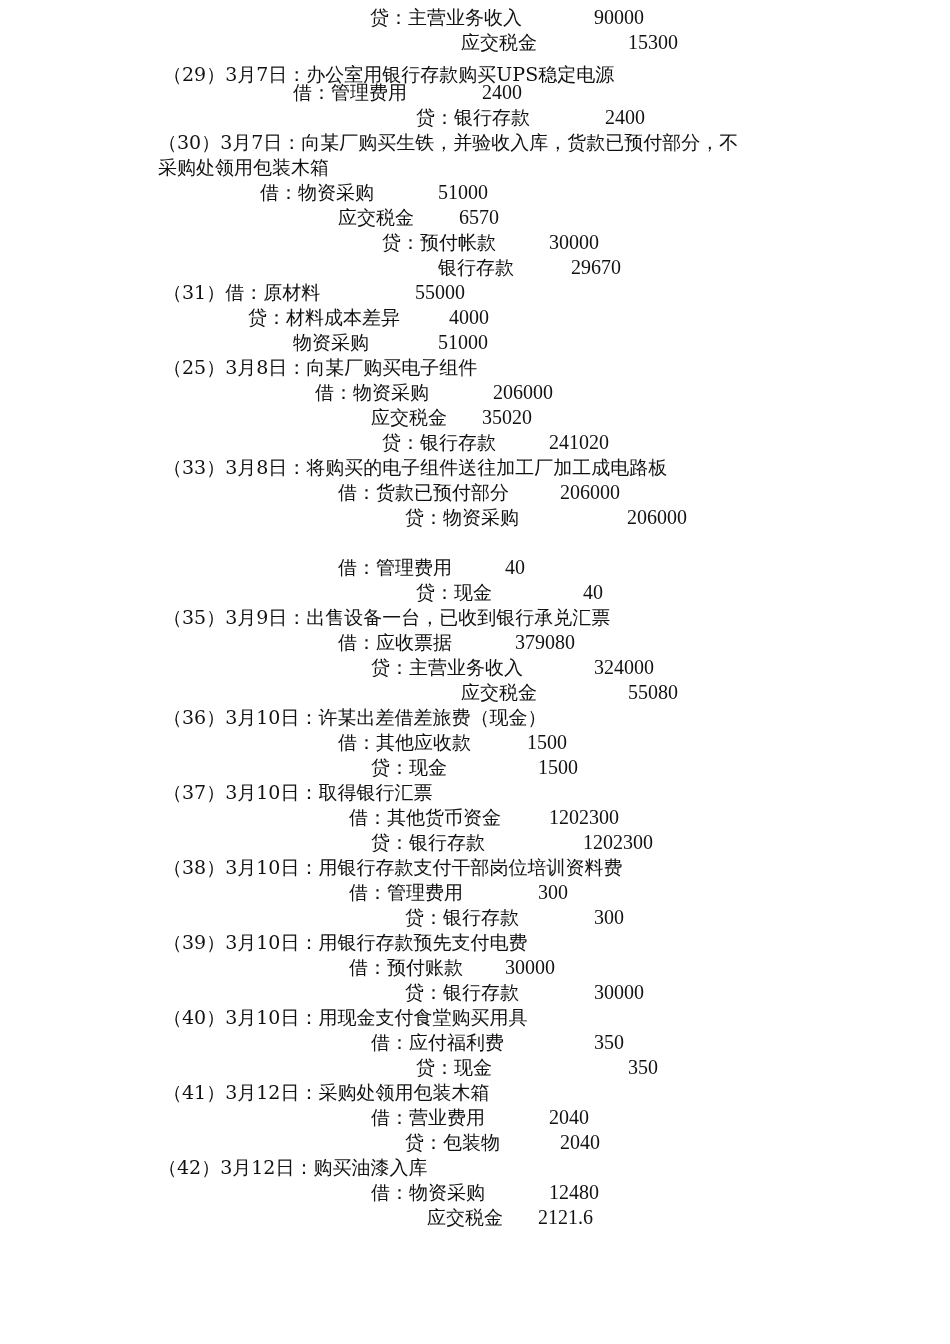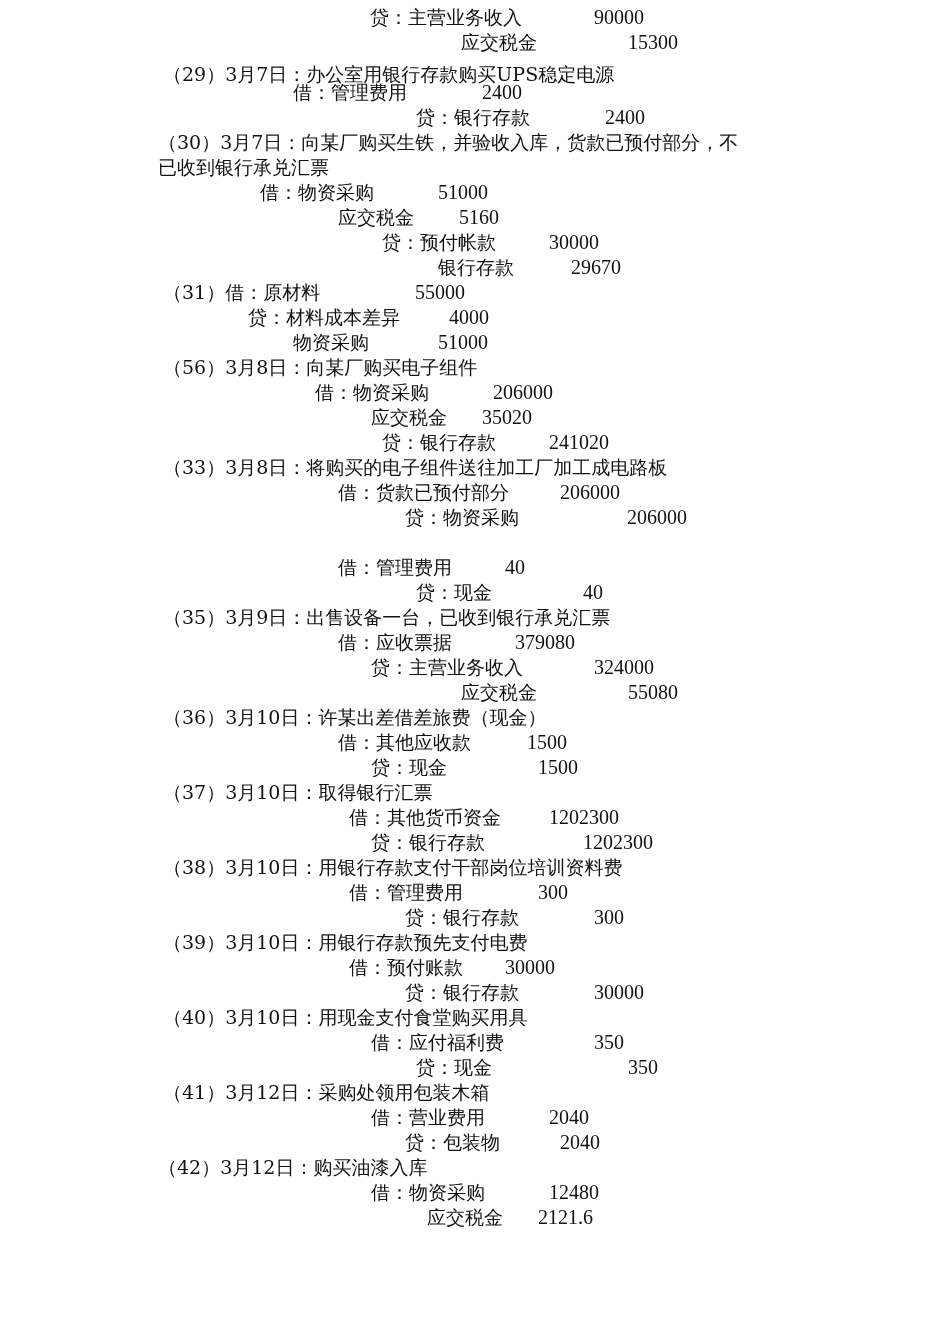--- a/index.html
+++ b/index.html
@@ -30,29 +30,29 @@
       <span class="amt" style="left: 482px;">2400</span>
     </div>
     <div class="line" style="top: 105px; left: 0px; width: 950px;">
       <span class="txt" style="left: 416px;">贷：银行存款</span>
       <span class="amt" style="left: 605px;">2400</span>
     </div>
     <div class="line" style="top: 130px; left: 0px; width: 950px;">
       <span class="txt" style="left: 158px;">（30）3月7日：向某厂购买生铁，并验收入库，货款已预付部分，不</span>
     </div>
     <div class="line" style="top: 155px; left: 0px; width: 950px;">
-      <span class="txt" style="left: 158px;">已收到银行承兑汇票</span>
+      <span class="txt" style="left: 158px;">采购处领用包装木箱</span>
     </div>
     <div class="line" style="top: 180px; left: 0px; width: 950px;">
       <span class="txt" style="left: 260px;">借：物资采购</span>
       <span class="amt" style="left: 438px;">51000</span>
     </div>
     <div class="line" style="top: 205px; left: 0px; width: 950px;">
       <span class="txt" style="left: 338px;">应交税金</span>
-      <span class="amt" style="left: 459px;">5160</span>
+      <span class="amt" style="left: 459px;">6570</span>
     </div>
     <div class="line" style="top: 230px; left: 0px; width: 950px;">
       <span class="txt" style="left: 382px;">贷：预付帐款</span>
       <span class="amt" style="left: 549px;">30000</span>
     </div>
     <div class="line" style="top: 255px; left: 0px; width: 758px;">
       <span class="txt" style="left: 438px;">银行存款</span>
       <span class="amt" style="left: 571px;">29670</span>
     </div>
     <div class="line" style="top: 280px; left: 0px; width: 950px;">
@@ -61,21 +61,21 @@
     </div>
     <div class="line" style="top: 305px; left: 0px; width: 950px;">
       <span class="txt" style="left: 248px;">贷：材料成本差异</span>
       <span class="amt" style="left: 449px;">4000</span>
     </div>
     <div class="line" style="top: 330px; left: 0px; width: 950px;">
       <span class="txt" style="left: 293px;">物资采购</span>
       <span class="amt" style="left: 438px;">51000</span>
     </div>
     <div class="line" style="top: 355px; left: 0px; width: 950px;">
-      <span class="txt" style="left: 163px;">（56）3月8日：向某厂购买电子组件</span>
+      <span class="txt" style="left: 163px;">（25）3月8日：向某厂购买电子组件</span>
     </div>
     <div class="line" style="top: 380px; left: 0px; width: 950px;">
       <span class="txt" style="left: 315px;">借：物资采购</span>
       <span class="amt" style="left: 493px;">206000</span>
     </div>
     <div class="line" style="top: 405px; left: 0px; width: 950px;">
       <span class="txt" style="left: 371px;">应交税金</span>
       <span class="amt" style="left: 482px;">35020</span>
     </div>
     <div class="line" style="top: 430px; left: 0px; width: 950px;">

